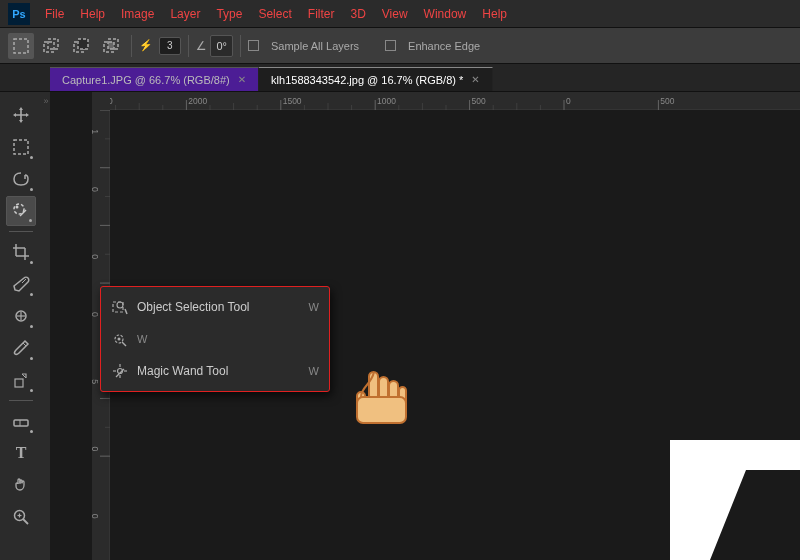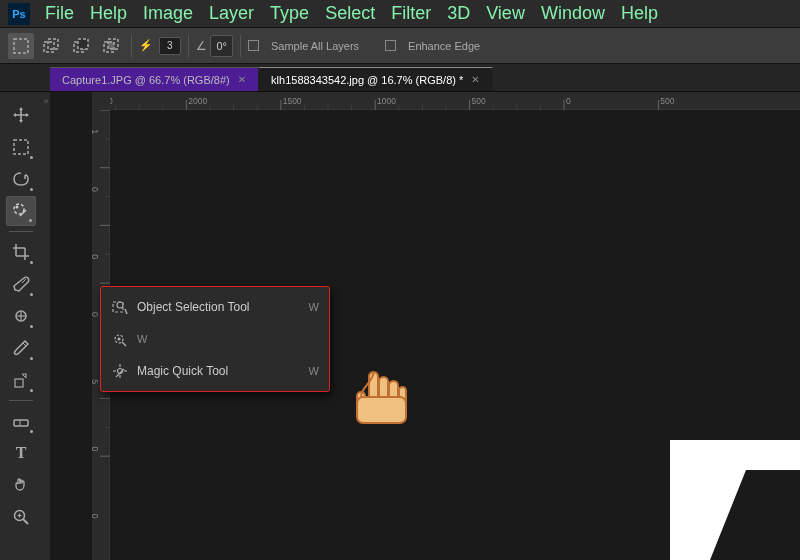--- a/index.html
+++ b/index.html
@@ -19,22 +19,22 @@
       background: #2b2b2b;
       display: flex;
       align-items: center;
       padding: 0 8px;
       gap: 2px;
       border-bottom: 1px solid #111;
     }
     .menu-item {
       padding: 3px 7px;
       cursor: pointer;
-      color: #86efac;
-      font-size: 18px;
+      color: #ef4444;
+      font-size: 12px;
     }
     .ps-logo {
       width: 22px;
       height: 22px;
       background: #001e36;
       display: flex;
       align-items: center;
       justify-content: center;
       color: #31a8ff;
       font-weight: bold;
@@ -645,21 +645,21 @@
         <div class="item-icon">
           <svg width="16" height="16" viewBox="0 0 16 16">
             <line x1="8" y1="1" x2="8" y2="4" stroke="#aaa" stroke-width="1.2"></line>
             <line x1="8" y1="12" x2="8" y2="15" stroke="#aaa" stroke-width="1.2"></line>
             <line x1="1" y1="8" x2="4" y2="8" stroke="#aaa" stroke-width="1.2"></line>
             <line x1="12" y1="8" x2="15" y2="8" stroke="#aaa" stroke-width="1.2"></line>
             <circle cx="8" cy="8" r="2.5" fill="none" stroke="#aaa" stroke-width="1.2"></circle>
             <line x1="4" y1="14" x2="12" y2="6" stroke="#aaa" stroke-width="1.3"></line>
           </svg>
         </div>
-        <span class="item-label">Magic Quick Tool</span>
+        <span class="item-label">Magic Wand Tool</span>
         <span class="item-shortcut">W</span>
       </div>
     </div>
 
     <div id="hand-cursor">
       <svg width="70" height="75" viewBox="0 0 70 75">
 
         <g transform="translate(5,5)">
 
           <rect x="22" y="5" width="9" height="28" rx="4.5" fill="#f0c080" stroke="#c07030" stroke-width="2"></rect>

